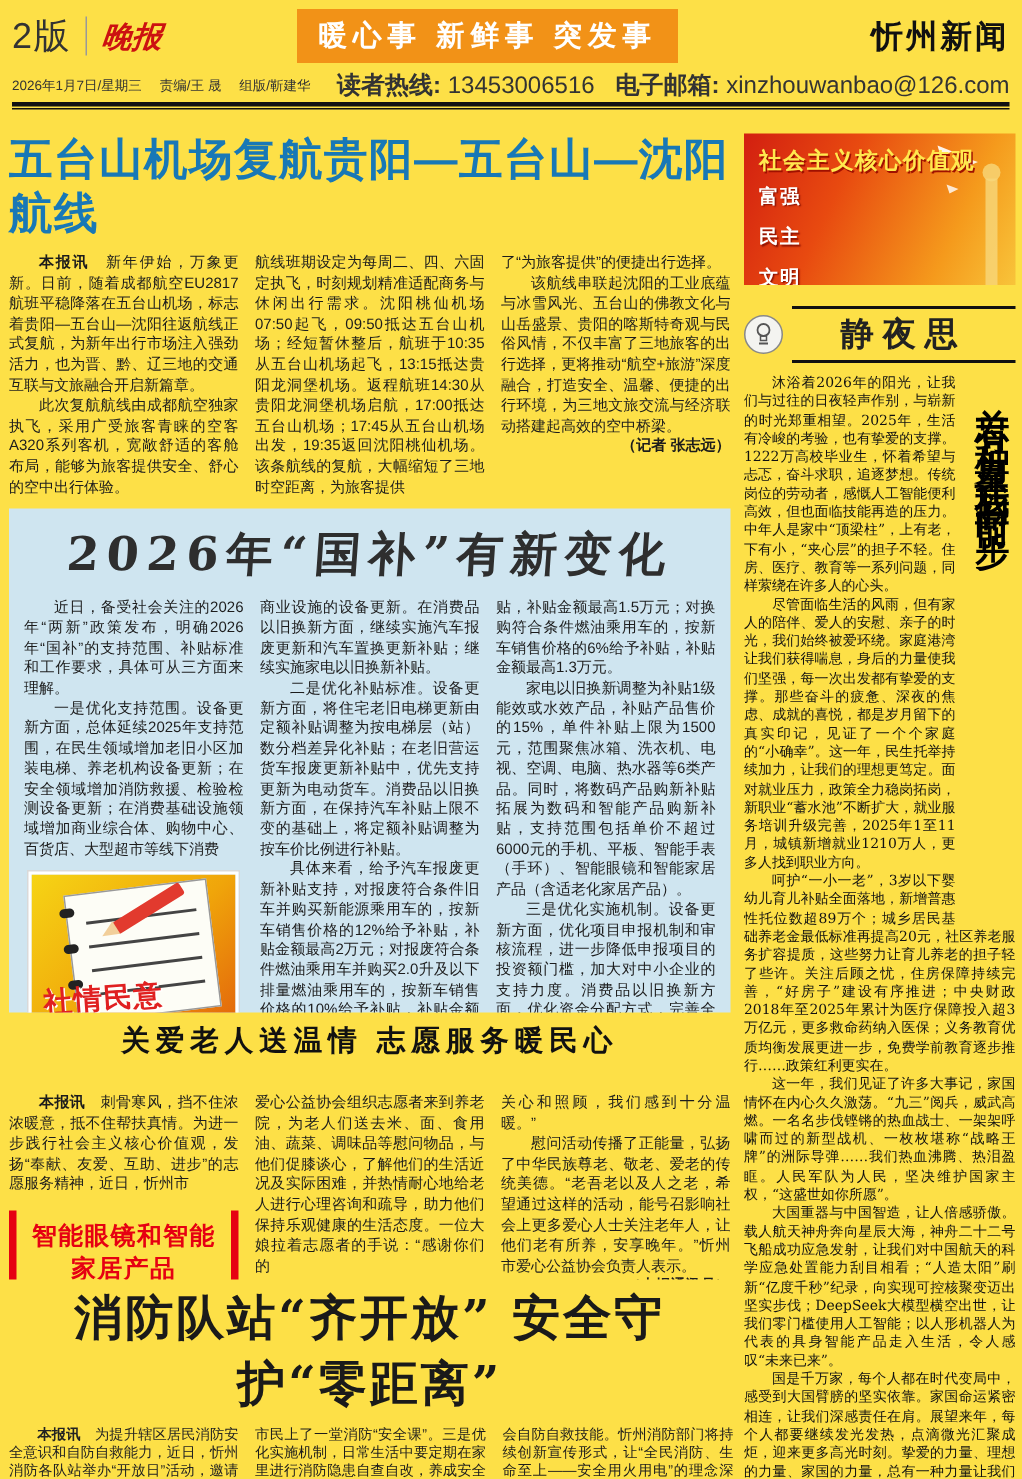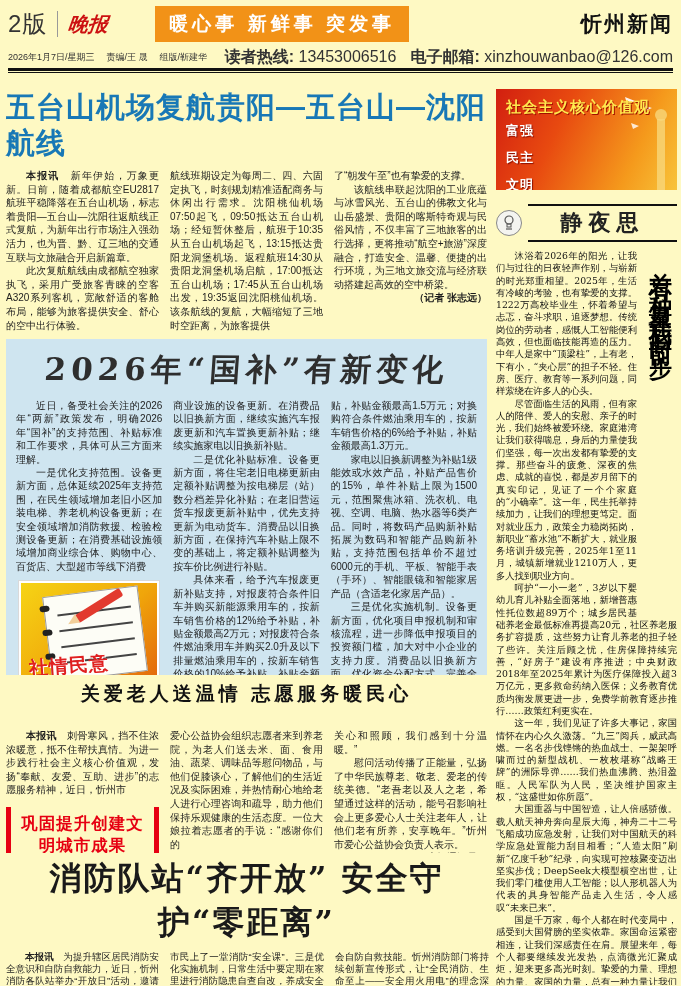--- a/index.html
+++ b/index.html
@@ -1,29 +1,29 @@
 <!DOCTYPE html>
 <html><head>
 <meta charset="utf-8">
 <style>
   * { margin:0; padding:0; box-sizing:border-box; }
   html,body { background:#e8e8e8; }
   .page {
     position:relative; width:681px; height:986px; margin:0 auto;
-    background:#fef9c3; overflow:hidden;
+    background:#fde047; overflow:hidden;
     font-family:"Liberation Sans","DejaVu Sans",sans-serif; color:#222;
   }
   
   .header { padding:6px 8px 0 8px; }
   .hrow1 { display:flex; align-items:center; height:36px; }
   .page-num { font-size:24px; color:#333; letter-spacing:1px; }
   .vbar { width:1px; height:26px; background:#999; margin:0 10px; }
   .masthead { font-size:20px; font-weight:bold; color:#cc1111; font-style:italic;
               font-family:"DejaVu Serif","Liberation Serif",serif; transform:skewX(-6deg); }
-  .banner { margin-left:47px; background:#f29217; color:#fff; font-weight:bold;
+  .banner { margin-left:90px; background:#f29217; color:#fff; font-weight:bold;
             font-size:19px; letter-spacing:4px; padding:5px 14px; }
   .section-name { margin-left:auto; font-size:21px; font-weight:900; color:#111; letter-spacing:2px; }
   .hrow2 { display:flex; align-items:center; font-size:9px; color:#333; margin-top:8px; height:14px; }
   .hrow2 .meta-item { margin-right:12px; }
   .hrow2 .right-meta { margin-left:auto; display:flex; gap:14px; font-size:16px; }
   .hrow2 b { font-weight:bold; }
   .rule { border-top:3px solid #111; border-bottom:1px solid #111; height:5px; margin-top:4px; }
   
   .bodygrid { display:flex; gap:9px; padding:0 6px; height:912px; overflow:hidden; }
   .col-left { width:481px; flex:none; }
@@ -136,21 +136,21 @@
         <h1 class="flight-headline">五台山机场复航贵阳—五台山—沈阳航线</h1>
         <div class="cols3 flight-text">
           <div class="tcol">
             <p><span class="lead">本报讯</span>　<span>新年伊始，万象更新。日前，随着成都航空EU2817航班平稳降落在五台山机场，标志着贵阳—五台山—沈阳往返航线正式复航，为新年出行市场注入强劲活力，也为晋、黔、辽三地的交通互联与文旅融合开启新篇章。</span></p>
             <p>此次复航航线由成都航空独家执飞，采用广受旅客青睐的空客A320系列客机，宽敞舒适的客舱布局，能够为旅客提供安全、舒心的空中出行体验。</p>
           </div>
           <div class="tcol">
             <p style="text-indent:0">航线班期设定为每周二、四、六固定执飞，时刻规划精准适配商务与休闲出行需求。沈阳桃仙机场07:50起飞，09:50抵达五台山机场；经短暂休整后，航班于10:35从五台山机场起飞，13:15抵达贵阳龙洞堡机场。返程航班14:30从贵阳龙洞堡机场启航，17:00抵达五台山机场；17:45从五台山机场出发，19:35返回沈阳桃仙机场。该条航线的复航，大幅缩短了三地时空距离，为旅客提供</p>
           </div>
           <div class="tcol">
-            <p style="text-indent:0">了“朝发午至”也有挚爱的支撑。</p>
+            <p style="text-indent:0">了“为旅客提供”的便捷出行选择。</p>
             <p>该航线串联起沈阳的工业底蕴与冰雪风光、五台山的佛教文化与山岳盛景、贵阳的喀斯特奇观与民俗风情，不仅丰富了三地旅客的出行选择，更将推动“航空+旅游”深度融合，打造安全、温馨、便捷的出行环境，为三地文旅交流与经济联动搭建起高效的空中桥梁。</p>
             <p style="text-indent:0">
                 <span class="byline">（记者 张志远）</span>
               </p>
           </div>
         </div>
       </section>
 
       <section class="guobu">
         <h2 class="guobu-title">2026年“国补”有新变化</h2>
@@ -183,21 +183,21 @@
             <p><span>三是优化实施机制。设备更新方面，优化项目申报机制和审核流程，进一步降低申报项目的投资额门槛，加大对中小企业的支持力度。消费品以旧换新方面，优化资金分配方式，完善全链条实施细则，严厉打击骗补套补和“先涨后补”等违法违规行为。</span></p>
           </div>
         </div>
       </section>
 
       <section>
         <h2 class="elderly-headline">关爱老人送温情 志愿服务暖民心</h2>
         <div class="cols3 elderly-text">
           <div class="tcol">
             <p><span class="lead">本报讯</span>　<span>刺骨寒风，挡不住浓浓暖意，抵不住帮扶真情。为进一步践行社会主义核心价值观，发扬“奉献、友爱、互助、进步”的志愿服务精神，近日，忻州市</span></p>
-            <div class="civ-banner">巩固提升创建文明城市成果</div>
+            <div class="civ-banner">智能眼镜和智能家居产品</div>
           </div>
           <div class="tcol">
             <p style="text-indent:0">爱心公益协会组织志愿者来到养老院，为老人们送去米、面、食用油、蔬菜、调味品等慰问物品，与他们促膝谈心，了解他们的生活近况及实际困难，并热情耐心地给老人进行心理咨询和疏导，助力他们保持乐观健康的生活态度。一位大娘拉着志愿者的手说：“感谢你们的</p>
           </div>
           <div class="tcol">
             <p style="text-indent:0">关心和照顾，我们感到十分温暖。”</p>
             <p><span>慰问活动传播了正能量，弘扬了中华民族尊老、敬老、爱老的传统美德。“老吾老以及人之老，希望通过这样的活动，能号召影响社会上更多爱心人士关注老年人，让他们老有所养，安享晚年。”忻州市爱心公益协会负责人表示。</span><span class="byline">（本报通讯员）</span></p>
           </div>
         </div>
       </section>

